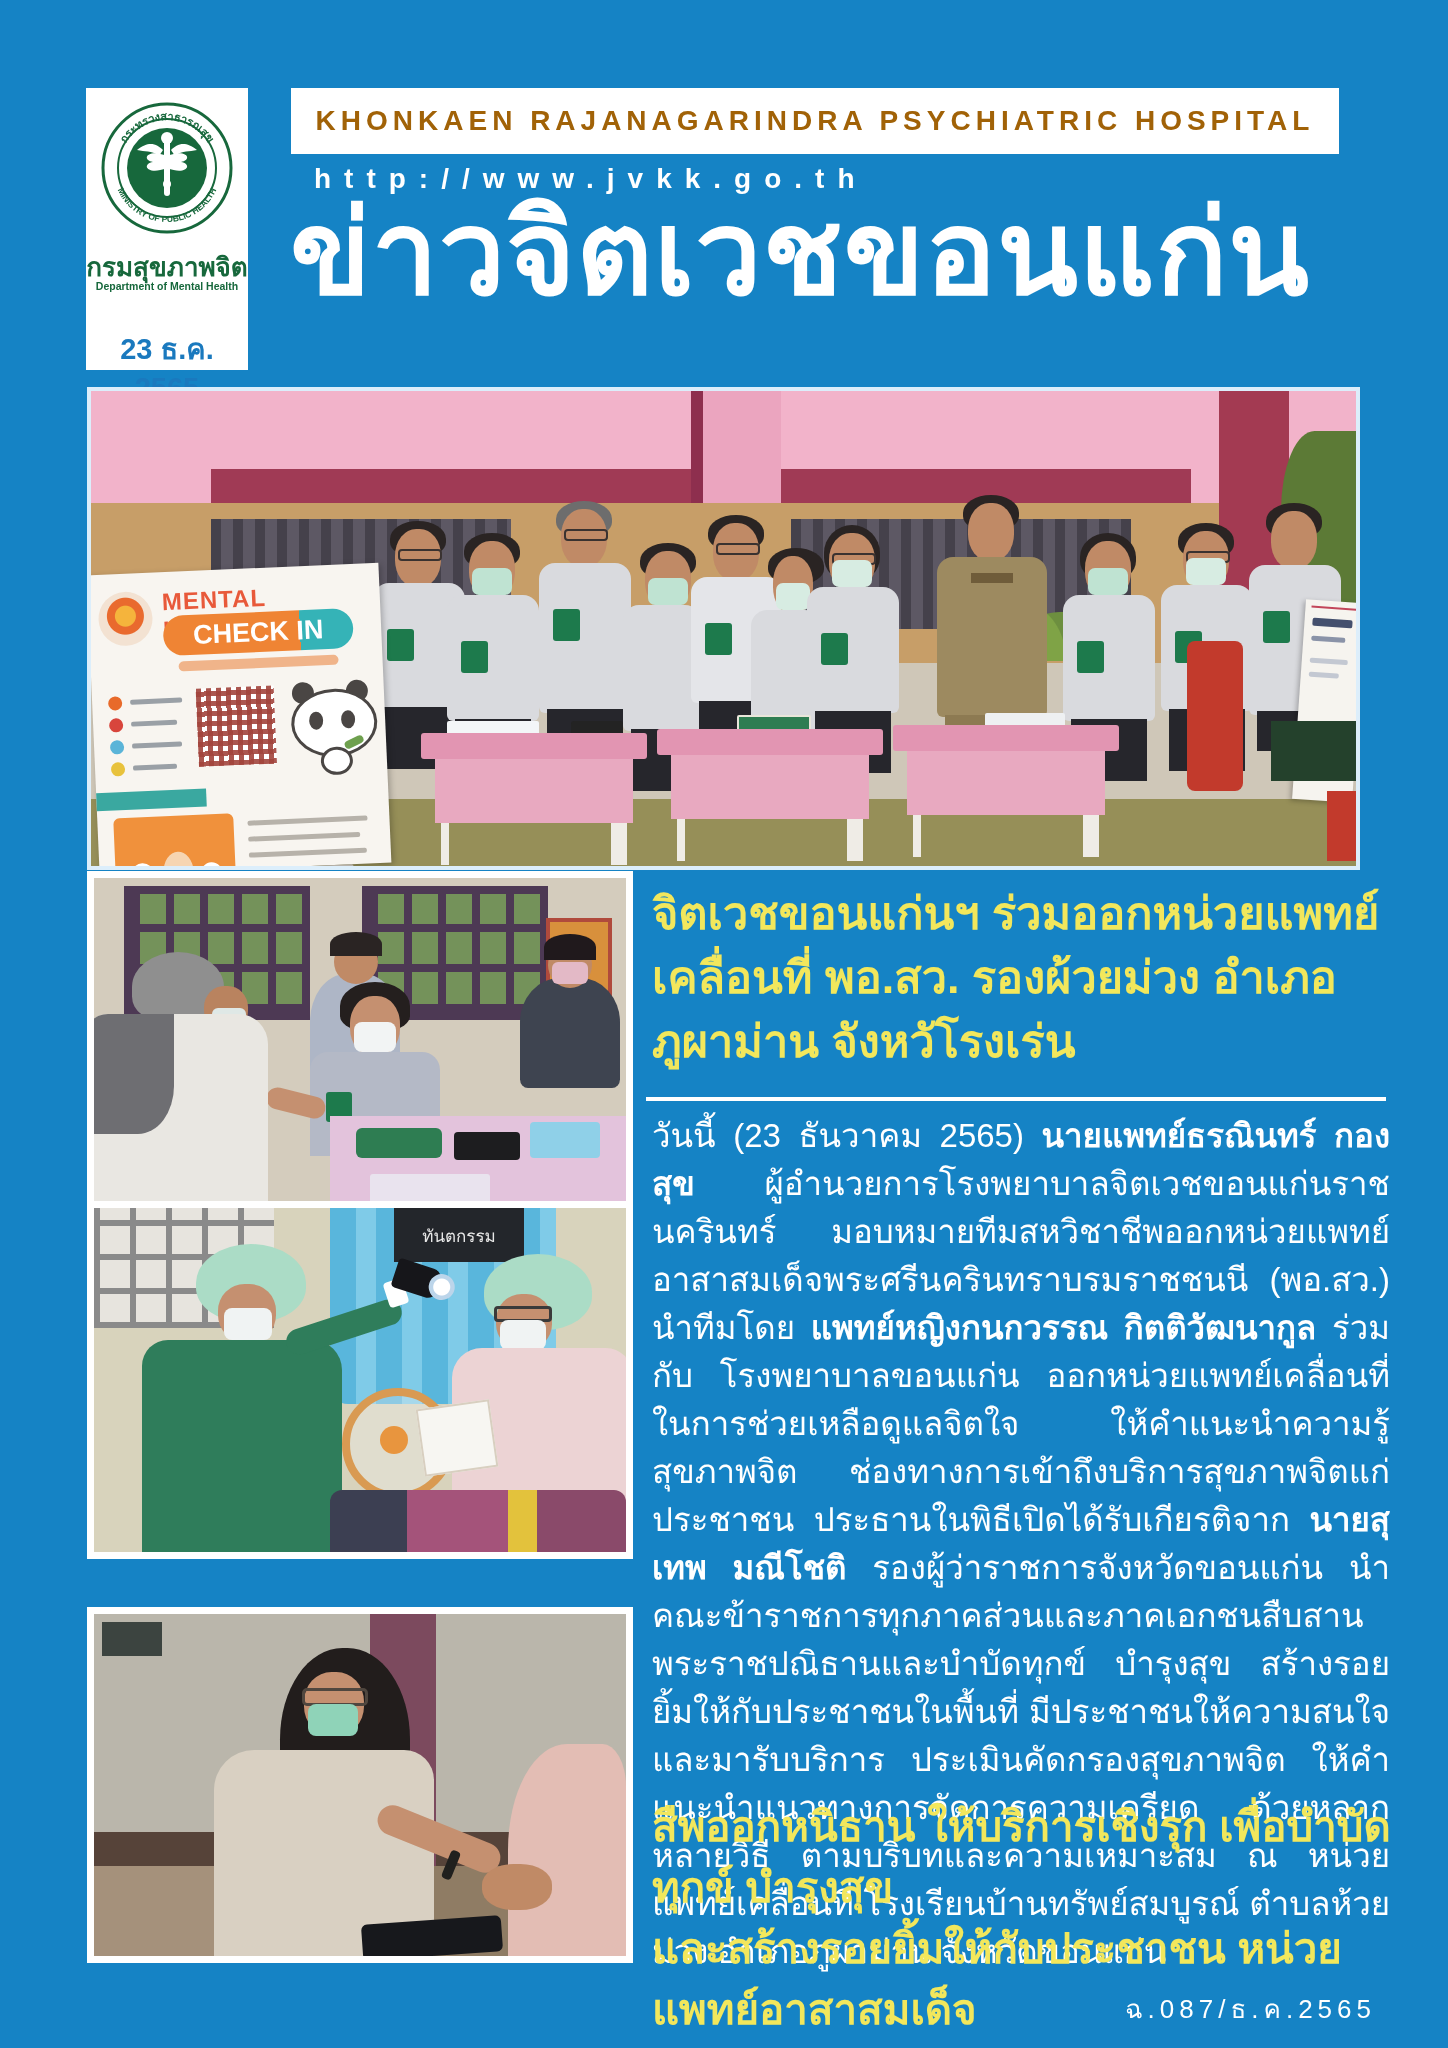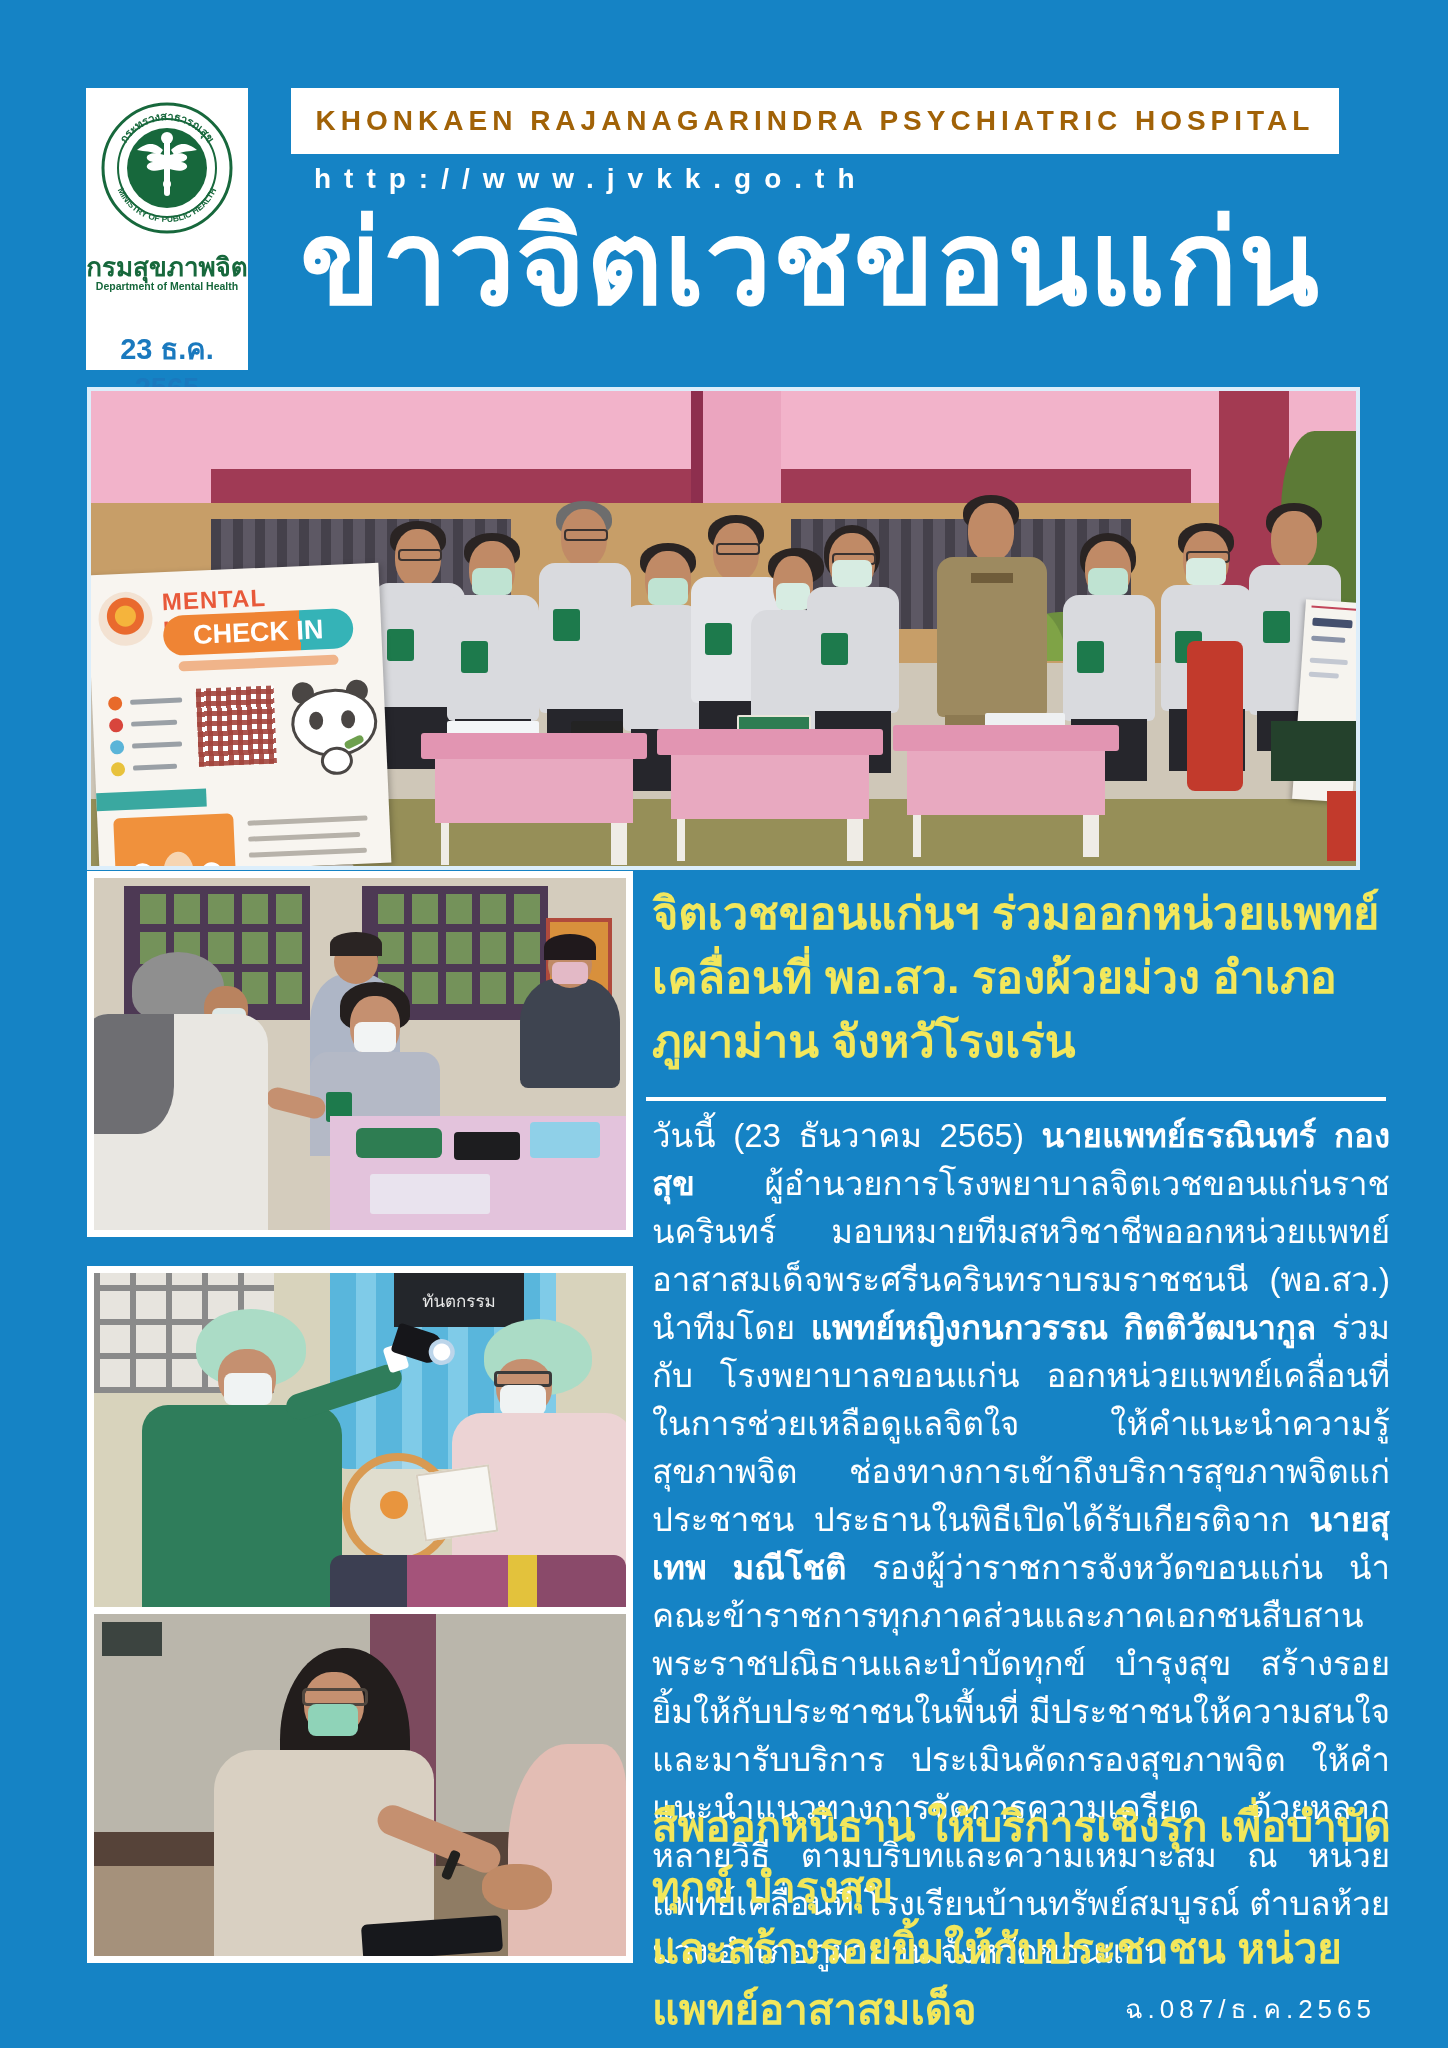--- a/index.html
+++ b/index.html
@@ -24,21 +24,21 @@
   .strip span{color:#a16207;font-weight:bold;font-size:28px;letter-spacing:5px;white-space:nowrap;}
   .site-url{left:314px;top:163px;color:#ffffff;font-weight:bold;font-size:28px;letter-spacing:13px;white-space:nowrap;}
   .news-title{left:288px;top:176px;width:1070px;color:#ffffff;font-weight:bold;
          font-size:118px;line-height:150px;white-space:nowrap;letter-spacing:1px;}
 
   
   .photo{overflow:hidden;background:#cfc7b8;}
   .photo-main{left:87px;top:387px;width:1265px;height:475px;border:4px solid #dceefb;}
   .p-left{left:87px;width:532px;border:7px solid #ffffff;}
   .p1{top:871px;height:352px;}
-  .p2{top:1266px;height:344px;font-family:Liberation Mono, monospace;}
+  .p2{top:1201px;height:344px;font-family:Liberation Mono, monospace;}
   .p3{top:1607px;height:342px;}
 
   
   .person{position:absolute;width:92px;height:240px;}
   .hair{position:absolute;left:17px;top:-8px;width:56px;height:36px;border-radius:50% 50% 42% 42%;background:#2a2423;}
   .face{position:absolute;left:22px;top:0;width:46px;height:58px;border-radius:46%;background:#c08a66;}
   .glasses{position:absolute;left:25px;top:20px;width:40px;height:8px;border:2px solid #3a3230;border-radius:4px;background:transparent;}
   .mask{position:absolute;left:25px;top:27px;width:40px;height:27px;border-radius:7px;background:#d7ece2;}
   .torso{position:absolute;left:0;top:54px;width:92px;height:126px;border-radius:16px 16px 6px 6px;background:#d9dade;}
   .pocket{position:absolute;left:14px;top:100px;width:27px;height:32px;border-radius:3px;background:#1d7a4c;}
@@ -91,21 +91,21 @@
   </svg>
   <div class="abs dept-th">กรมสุขภาพจิต</div>
   <div class="abs dept-en">Department of Mental Health</div>
   <div class="abs issue-date">23 ธ.ค. 2565</div>
 </div>
 
 <div class="abs strip">
   <span>KHONKAEN RAJANAGARINDRA PSYCHIATRIC HOSPITAL</span>
 </div>
 <div class="abs site-url">http://www.jvkk.go.th</div>
-<h1 class="abs news-title" style="margin:12px">ข่าวจิตเวชขอนแก่น</h1>
+<h1 class="abs news-title" style="margin:2px">ข่าวจิตเวชขอนแก่น</h1>
 
 <div class="abs photo photo-main">
 
   <div class="abs" style="left:0;top:0;width:100%;height:118px;background:#f2b3ca;"></div>
   <div class="abs" style="left:120px;top:78px;width:980px;height:34px;background:#a03a55;"></div>
   <div class="abs" style="left:600px;top:0;width:78px;height:205px;background:#eba5bf;border-left:12px solid #8e2f4e;"></div>
   <div class="abs" style="left:0;top:112px;width:1130px;height:160px;background:#c79e68;"></div>
   <div class="abs" style="left:120px;top:128px;width:300px;height:110px;background:repeating-linear-gradient(90deg,#45414b 0 10px,#5d5864 10px 22px);"></div>
   <div class="abs" style="left:700px;top:128px;width:340px;height:110px;background:repeating-linear-gradient(90deg,#45414b 0 10px,#5d5864 10px 22px);"></div>
   <div class="abs" style="left:1128px;top:0;width:70px;height:250px;background:#a33a52;"></div>

